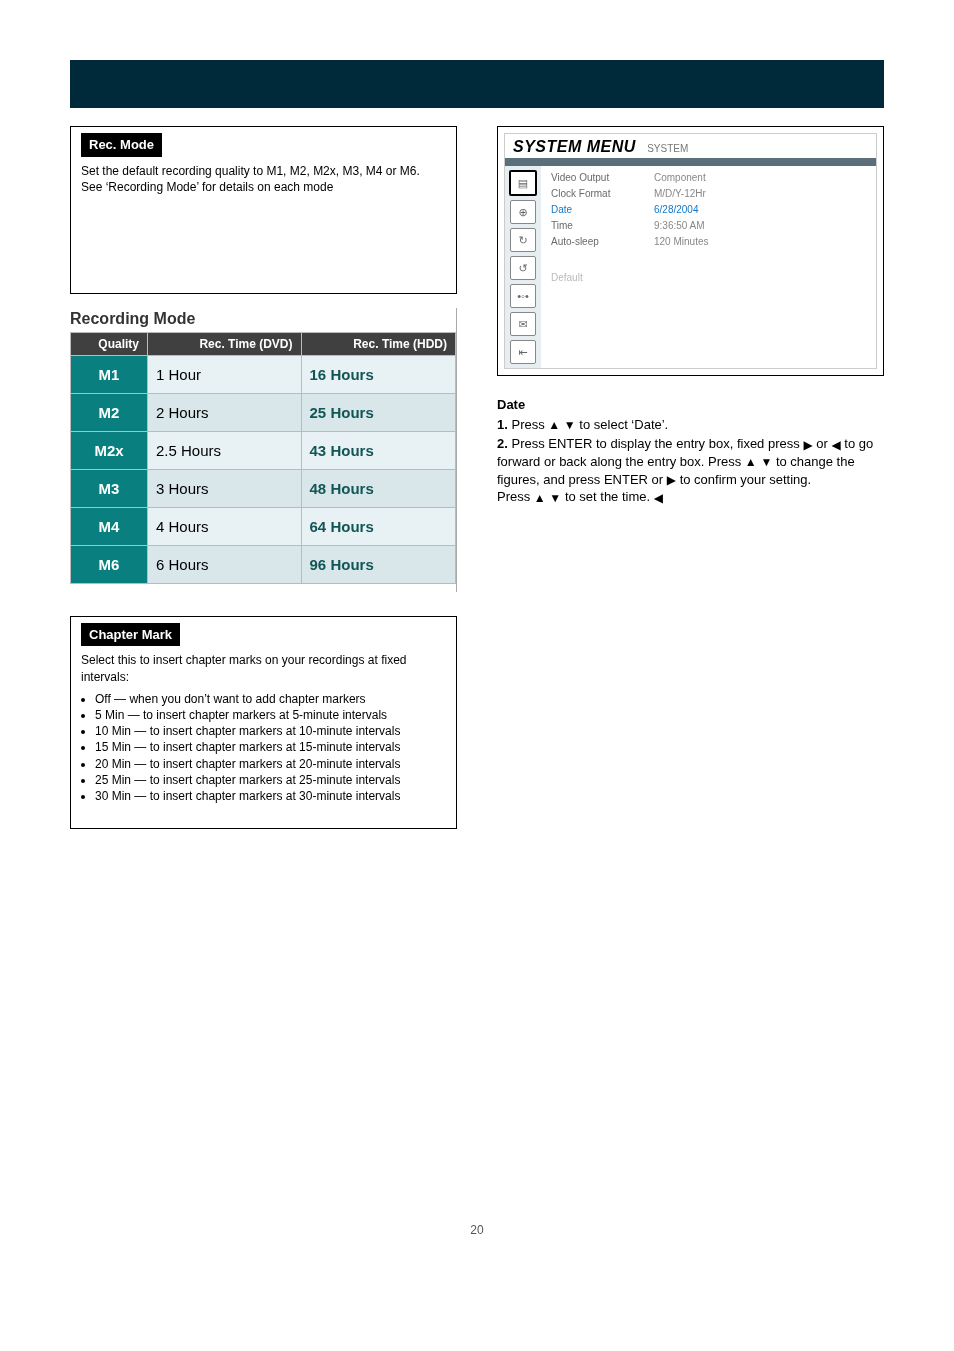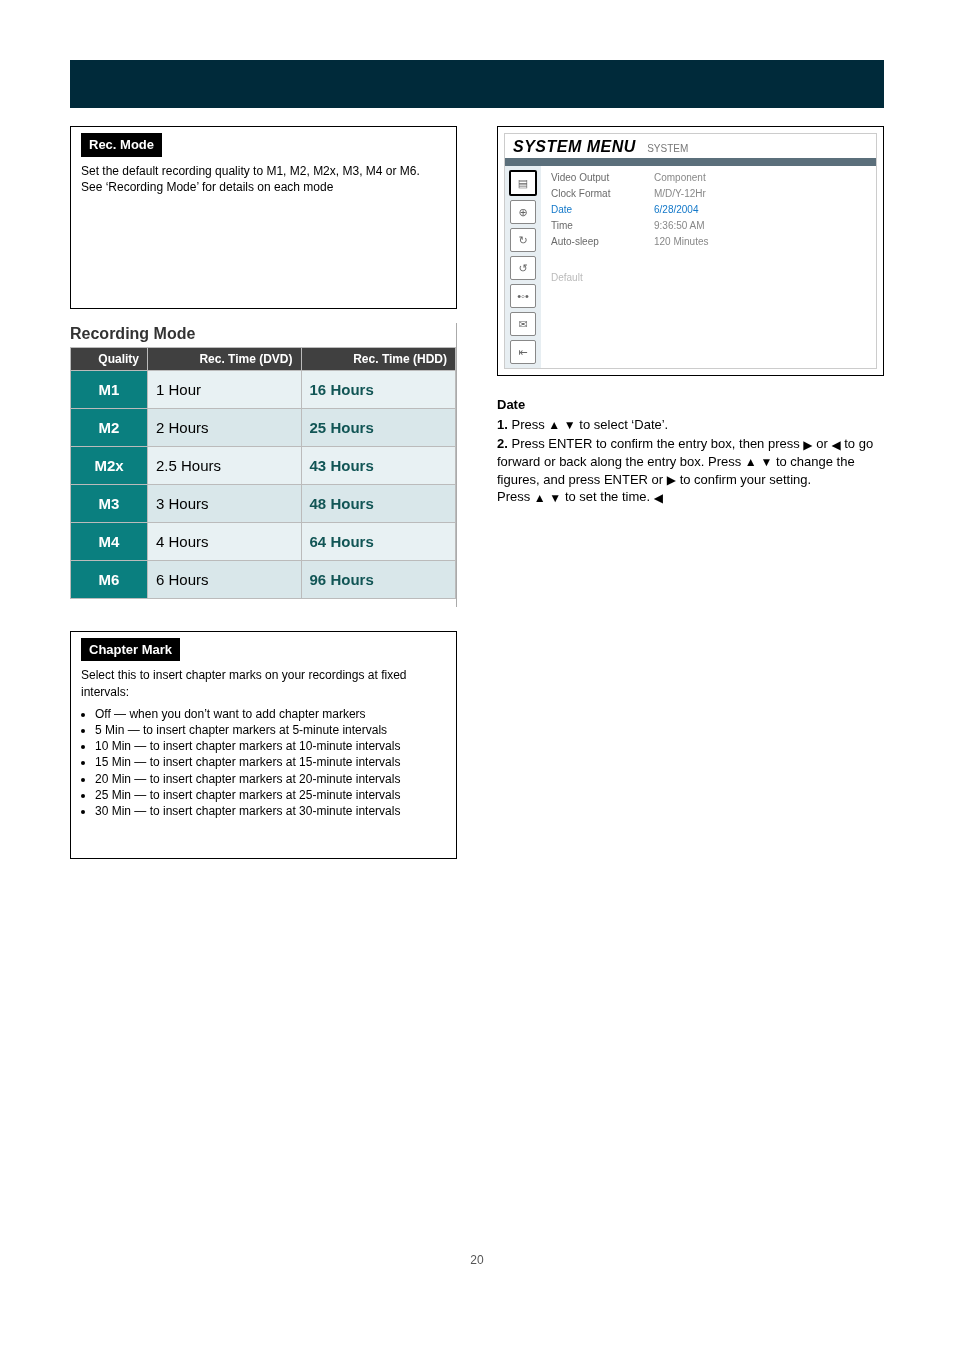--- a/index.html
+++ b/index.html
@@ -25,21 +25,21 @@
     display: flex;
     gap: 40px;
   }
   .col {
     flex: 1;
     min-width: 0;
   }
   
   .box {
     border: 1px solid #000;
-    padding: 6px 10px 17px 10px;
+    padding: 6px 10px 2px 10px;
     margin-bottom: 14px;
     font-size: 12px;
     line-height: 1.35;
   }
   .box h3 {
     display: inline-block;
     background: #000;
     color: #fff;
     font-size: 13px;
     font-weight: bold;
@@ -322,21 +322,21 @@
         <p class="step">
           <b class="num">1.</b>
           <span>Press </span>
           <span class="arrow">▲</span>
           <span class="arrow">▼</span>
           <span> to select ‘Date’.</span>
         </p>
 
         <p class="step">
           <b class="num">2.</b>
-          <span>Press ENTER to confirm the entry box, then press </span>
+          <span>Press ENTER to display the entry box, fixed press </span>
           <span class="arrow">▶</span>
           <span> or </span>
           <span class="arrow">◀</span>
           <span> to go forward or back along the entry box. Press </span>
           <span class="arrow">▲</span>
           <span class="arrow">▼</span>
           <span> to change the figures, and press ENTER or </span>
           <span class="arrow">▶</span>
           <span style="white-space:pre-line;"> to confirm your setting.
 Press </span>

